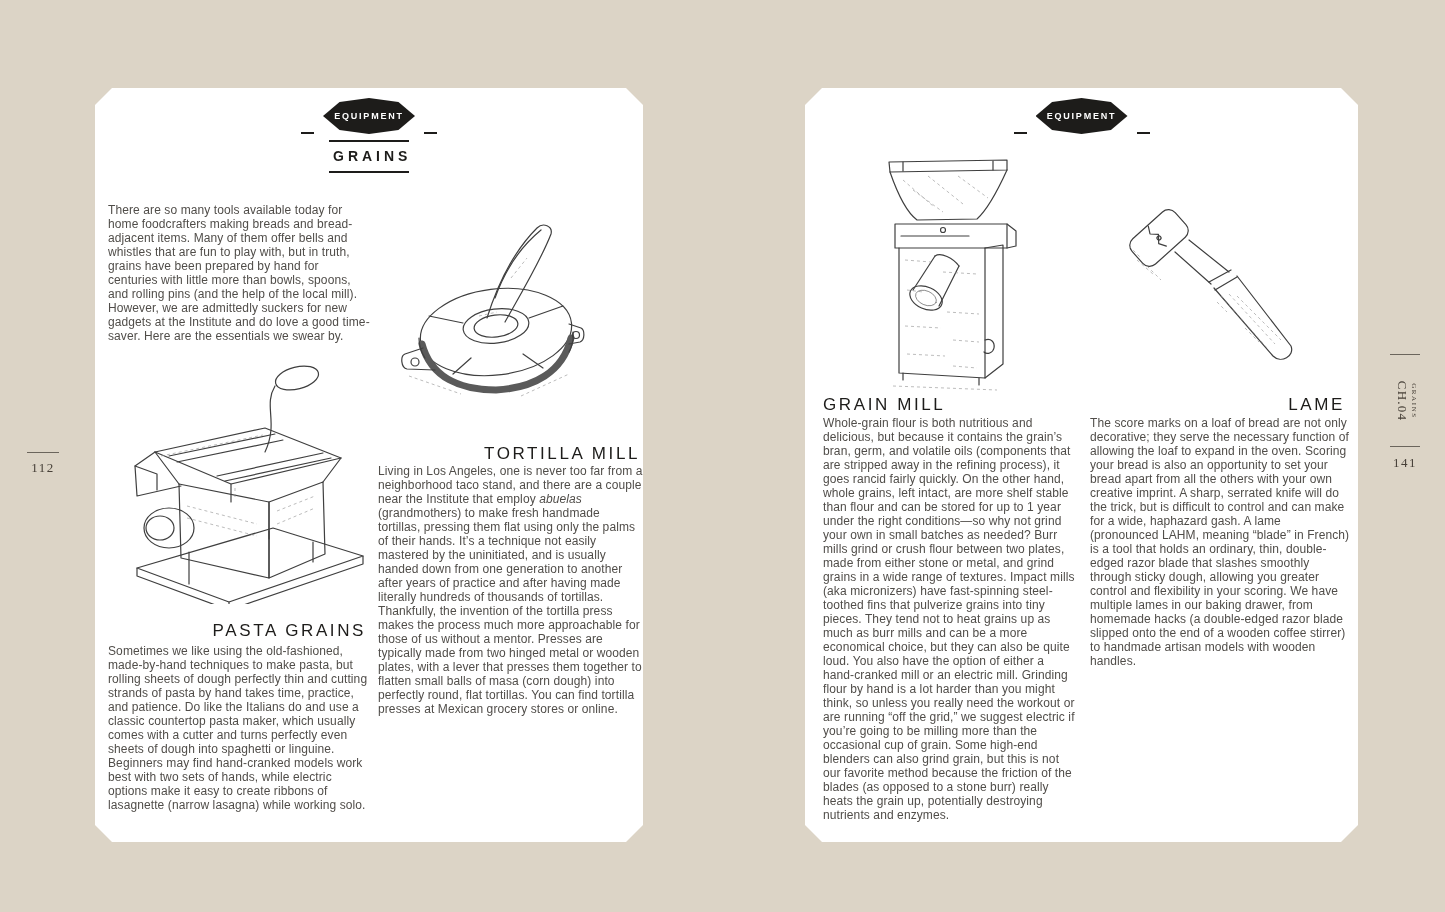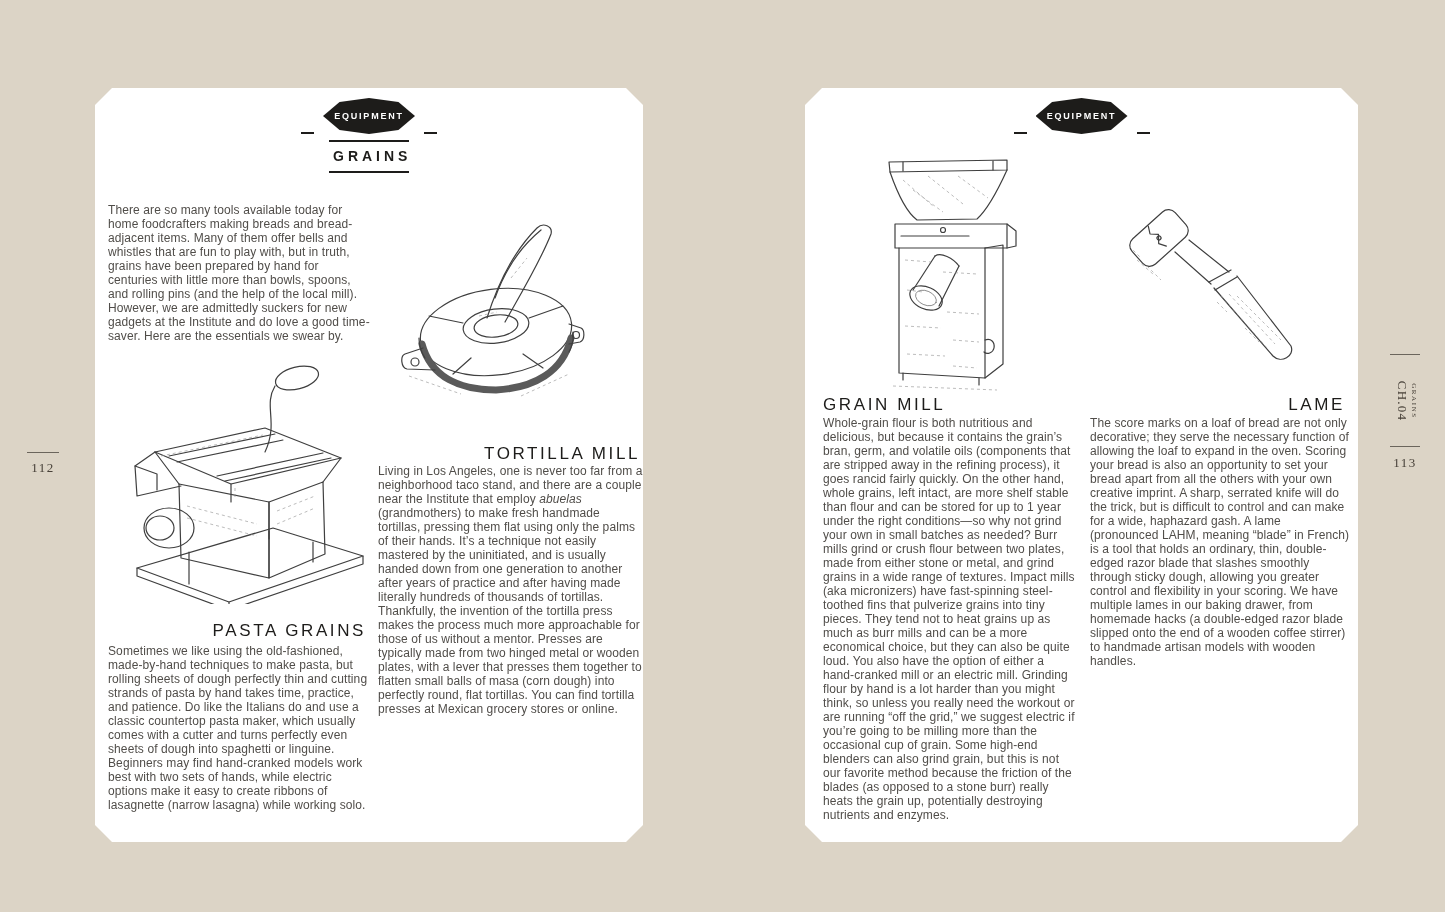--- a/index.html
+++ b/index.html
@@ -240,13 +240,13 @@
 
 <div class="margin-rule" style="left:27px; top:452px; width:32px;"></div>
 <div class="page-number" style="left:25px; top:460px;">112</div>
 
 <div class="margin-rule" style="left:1390px; top:354px; width:30px;"></div>
 <div class="chapter-tab">
   <div class="tab-label">GRAINS</div>
   <div class="tab-number">CH.04</div>
 </div>
 <div class="margin-rule" style="left:1390px; top:446px; width:30px;"></div>
-<div class="page-number" style="left:1387px; top:455px;">113</div>
+<div class="page-number" style="left:1387px; top:455px;">141</div>
 
 </body></html>

